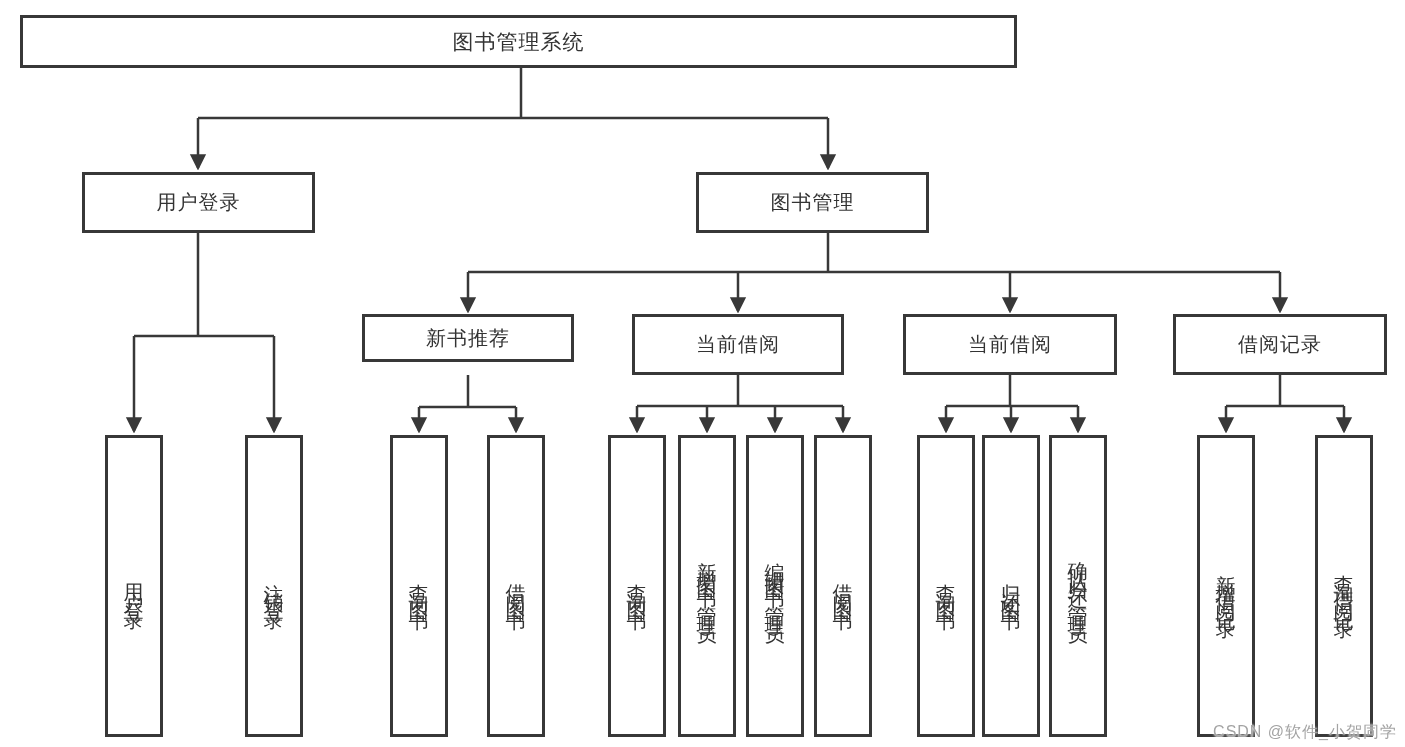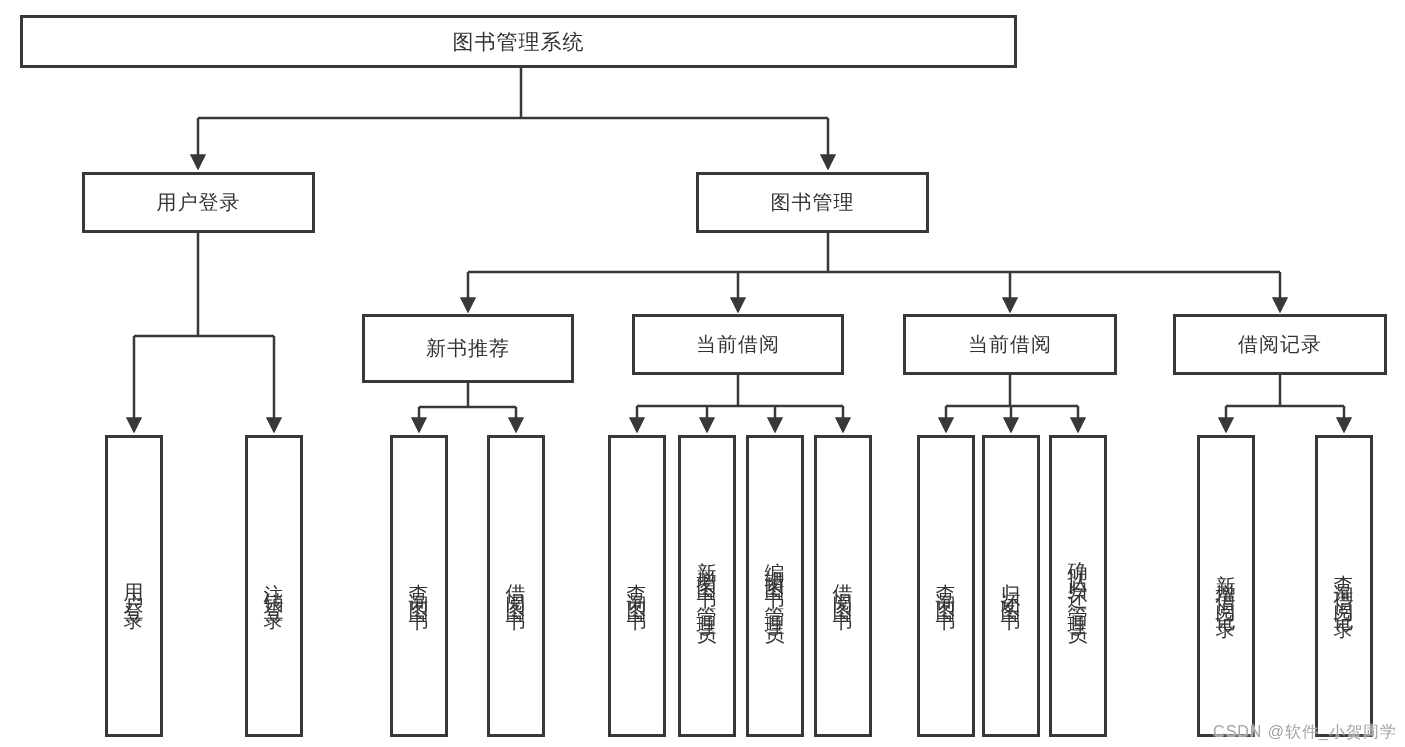--- a/index.html
+++ b/index.html
@@ -25,21 +25,21 @@
     display: flex;
     align-items: center;
     justify-content: center;
     font-size: 20px;
     letter-spacing: 1px;
     white-space: nowrap;
   }
   .root   { left: 20px;  top: 15px;  width: 997px; height: 53px; font-size: 21px; }
   .b-user { left: 82px;  top: 172px; width: 233px; height: 61px; }
   .b-book { left: 680px; top: 172px; width: 233px; height: 61px; margin-left: 16px; }
-  .b-rec     { left: 362px;  top: 314px; width: 212px; height: 69px; }
+  .b-rec     { left: 362px;  top: 314px; width: 212px; height: 48px; }
   .b-borrow  { left: 632px;  top: 314px; width: 212px; height: 61px; }
   .b-current { left: 903px;  top: 314px; width: 214px; height: 61px; }
   .b-records { left: 1173px; top: 314px; width: 214px; height: 61px; }
   .leaf {
     top: 435px;
     width: 58px;
     height: 302px;
     writing-mode: vertical-rl;
     text-orientation: mixed;
     letter-spacing: 9px;

